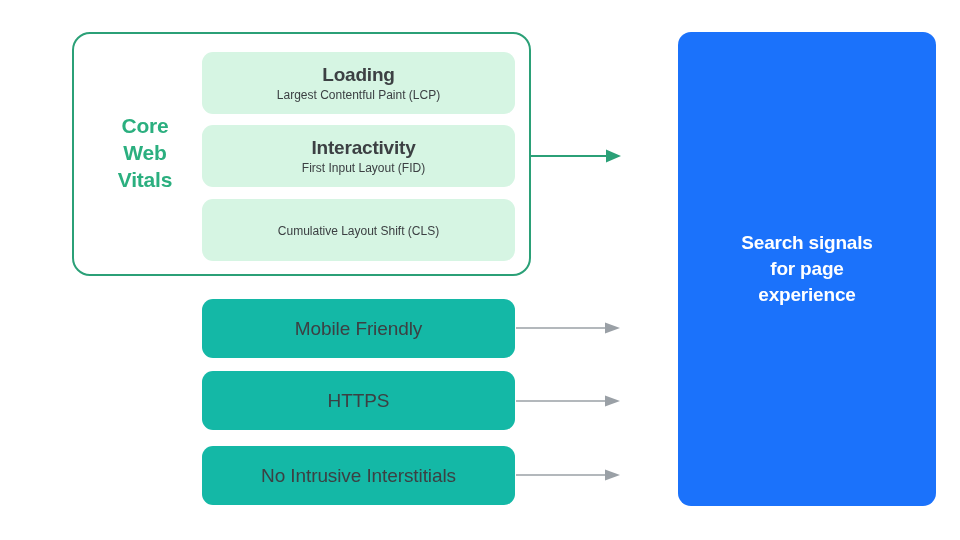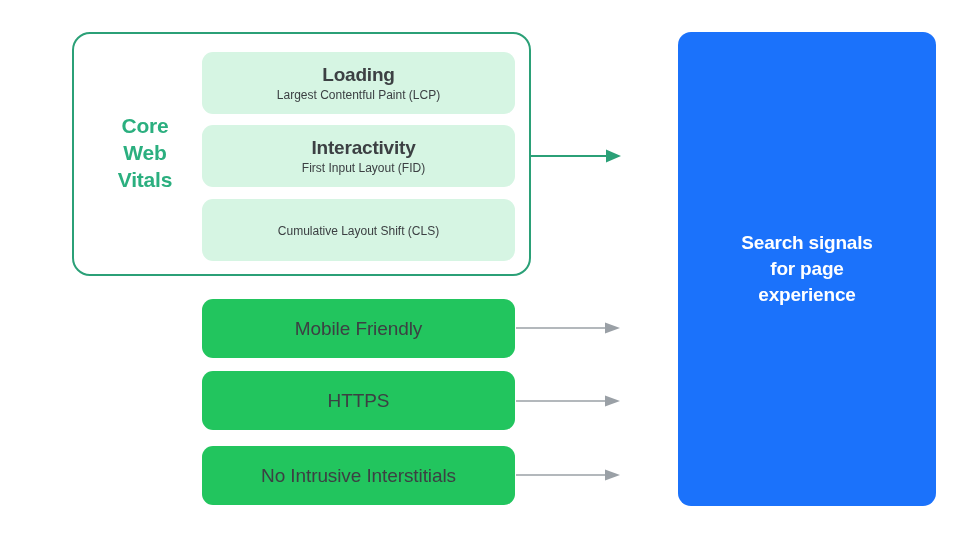--- a/index.html
+++ b/index.html
@@ -78,21 +78,21 @@
     line-height: 16px;
     margin-top: 1px;
   }
 
   
   .gray-card {
     position: absolute;
     left: 202px;
     width: 313px;
     height: 59px;
-    background: #22c55e;
+    background: #14b8a6;
     border-radius: 11px;
     display: flex;
     align-items: center;
     justify-content: center;
   }
   .gray-card.g0 { top: 299px; }
   .gray-card.g1 { top: 371px; text-align: center; }
   .gray-card.g2 { top: 446px; }
 
   .gray-label {

